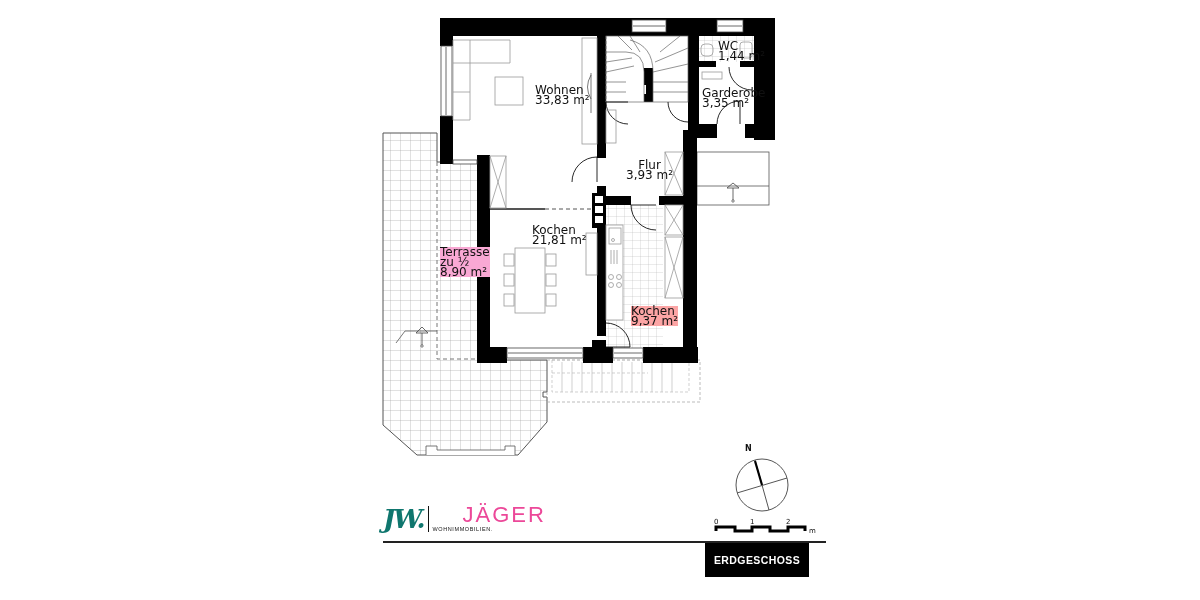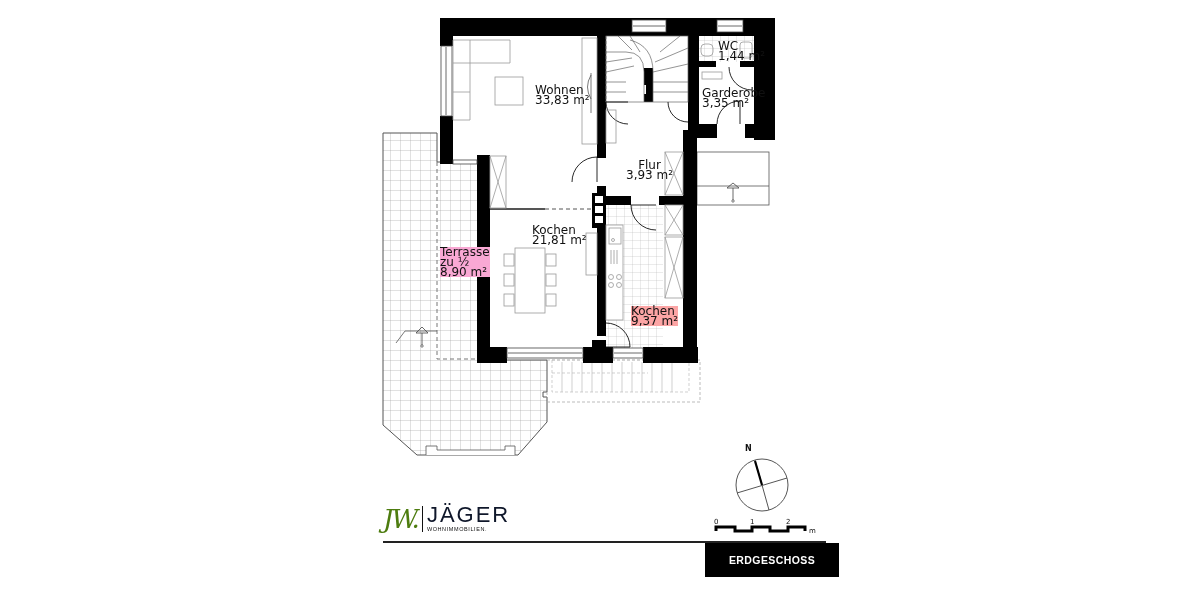--- a/index.html
+++ b/index.html
@@ -1,26 +1,26 @@
 <!DOCTYPE html>
 <html><head>
 <meta charset="utf-8">
 <style>
   html, body { margin:0; padding:0; background:#ffffff; }
   body { width:1200px; height:600px; position:relative; overflow:hidden; font-family:"Liberation Sans", sans-serif; color:#111; }
   #plan { position:absolute; left:0; top:0; width:1200px; height:600px; }
   .room-label { position:absolute; font-size:12px; line-height:10px; color:#111; white-space:nowrap; font-family:"DejaVu Sans", sans-serif; }
   .logo { position:absolute; left:383px; top:504px; display:flex; align-items:center; }
-  .logo-mark { font-family:"DejaVu Serif", serif; font-style:italic; font-size:26px; letter-spacing:-2px; color:#4d7c0f; line-height:28px; }
+  .logo-mark { font-family:"DejaVu Serif", serif; font-style:italic; font-size:26px; letter-spacing:-2px; color:#0f766e; line-height:28px;font-weight:bold; }
   .logo-sep { width:1px; height:26px; background:#111; margin:0 4px 0 4px; }
   .logo-text { display:flex; flex-direction:column; }
-  .logo-name { font-family:"Liberation Sans", sans-serif; font-size:22px; letter-spacing:2px; line-height:22px; color:#0f172a; }
+  .logo-name { font-family:"Liberation Sans", sans-serif; font-size:22px; letter-spacing:2px; line-height:22px; color:#ec4899;margin-left:30px; }
   .logo-sub { font-family:"Liberation Sans", sans-serif; font-size:5.5px; letter-spacing:0.6px; line-height:7px; color:#111; }
   .rule { position:absolute; left:383px; top:541px; width:443px; height:2px; background:#222; }
-  .floor-tag { position:absolute; left:705px; top:543px; width:134px; height:34px; background:#000; color:#fff; font-family:"Liberation Sans", sans-serif; font-weight:bold; font-size:10.5px; letter-spacing:0.4px; display:flex; align-items:center; justify-content:center; }
+  .floor-tag { position:absolute; left:705px; top:543px; width:104px; height:34px; background:#000; color:#fff; font-family:"Liberation Sans", sans-serif; font-weight:bold; font-size:10.5px; letter-spacing:0.4px; display:flex; align-items:center; justify-content:center; }
   .north-label { position:absolute; left:745px; top:444px; font-family:"DejaVu Sans", sans-serif; font-size:8px; font-weight:bold; }
   .scale-label { position:absolute; font-family:"DejaVu Sans", sans-serif; font-size:7px; }
 </style>
 </head>
 <body>
 
 <svg id="plan" viewBox="0 0 1200 600" xmlns="http://www.w3.org/2000/svg">
   <defs>
     <pattern id="tile" width="10" height="10" patternUnits="userSpaceOnUse">
       <path d="M10 0 L0 0 0 10" fill="none" stroke="#9a9a9a" stroke-width="0.6"></path>

